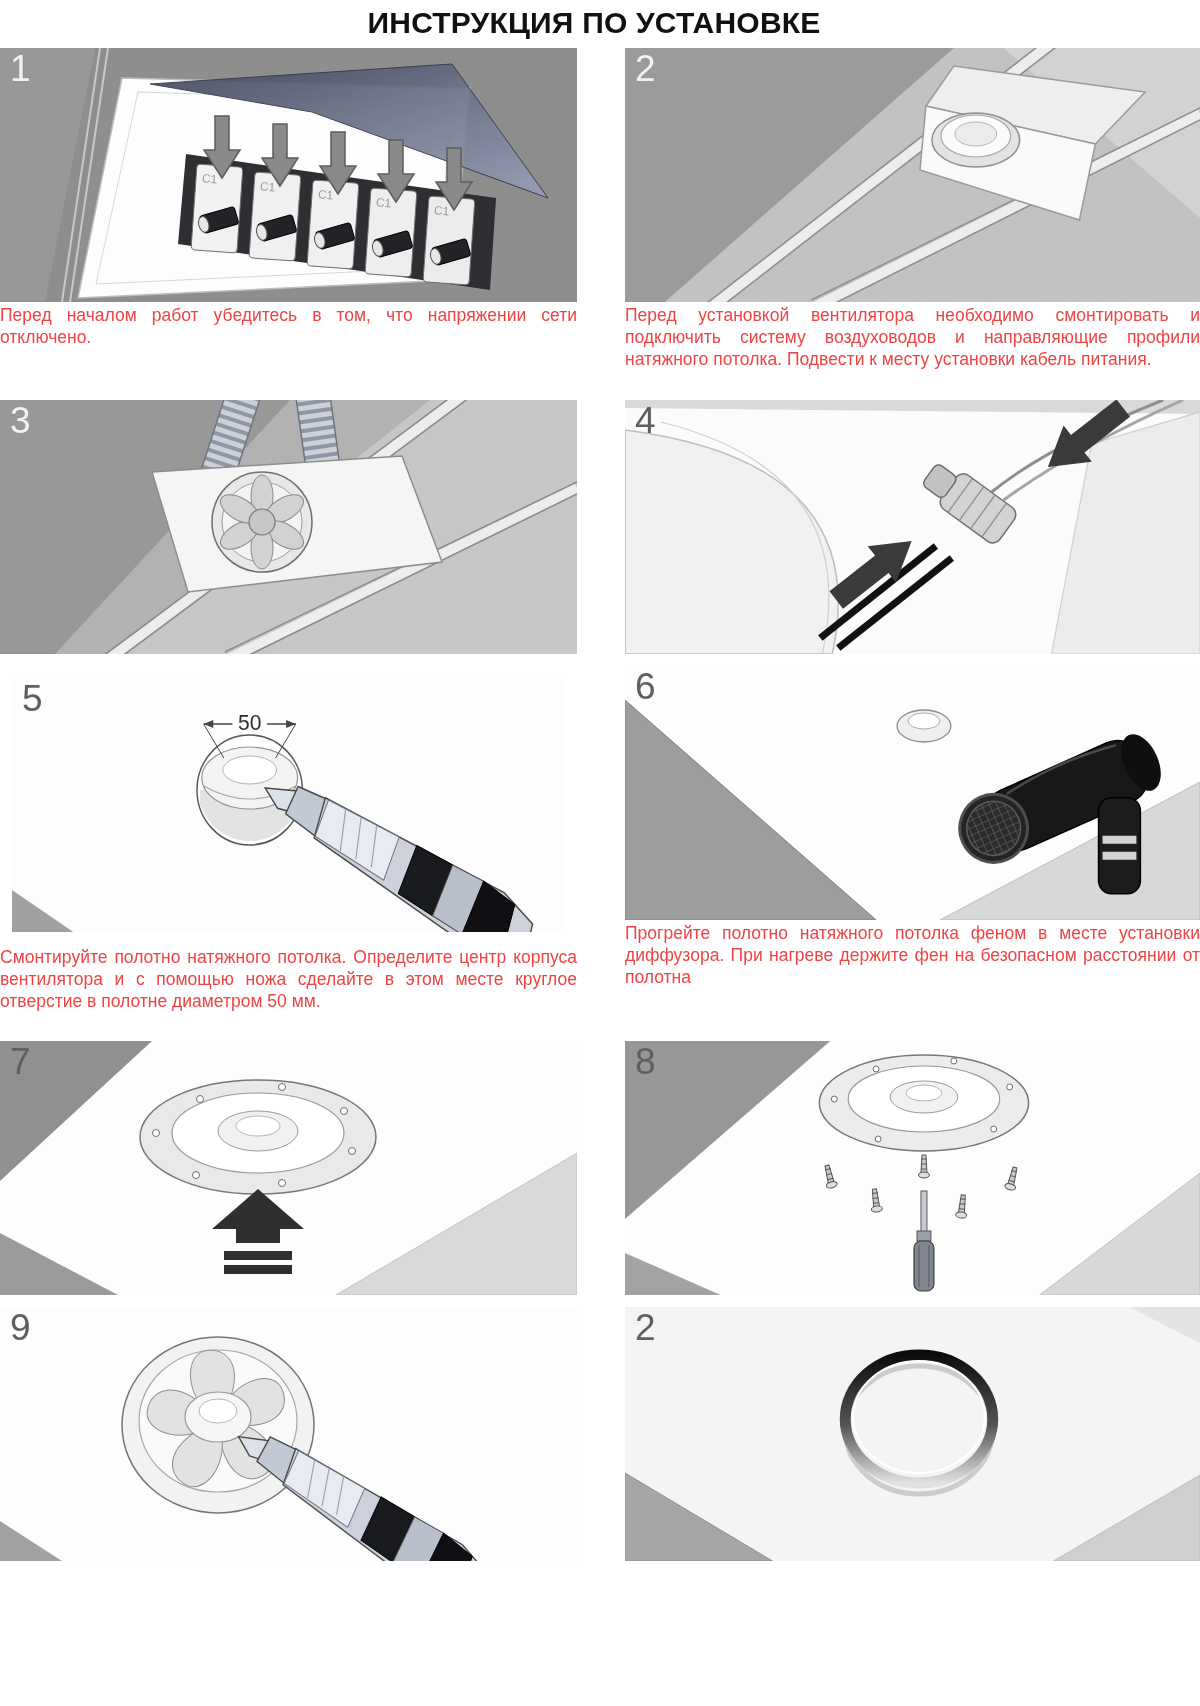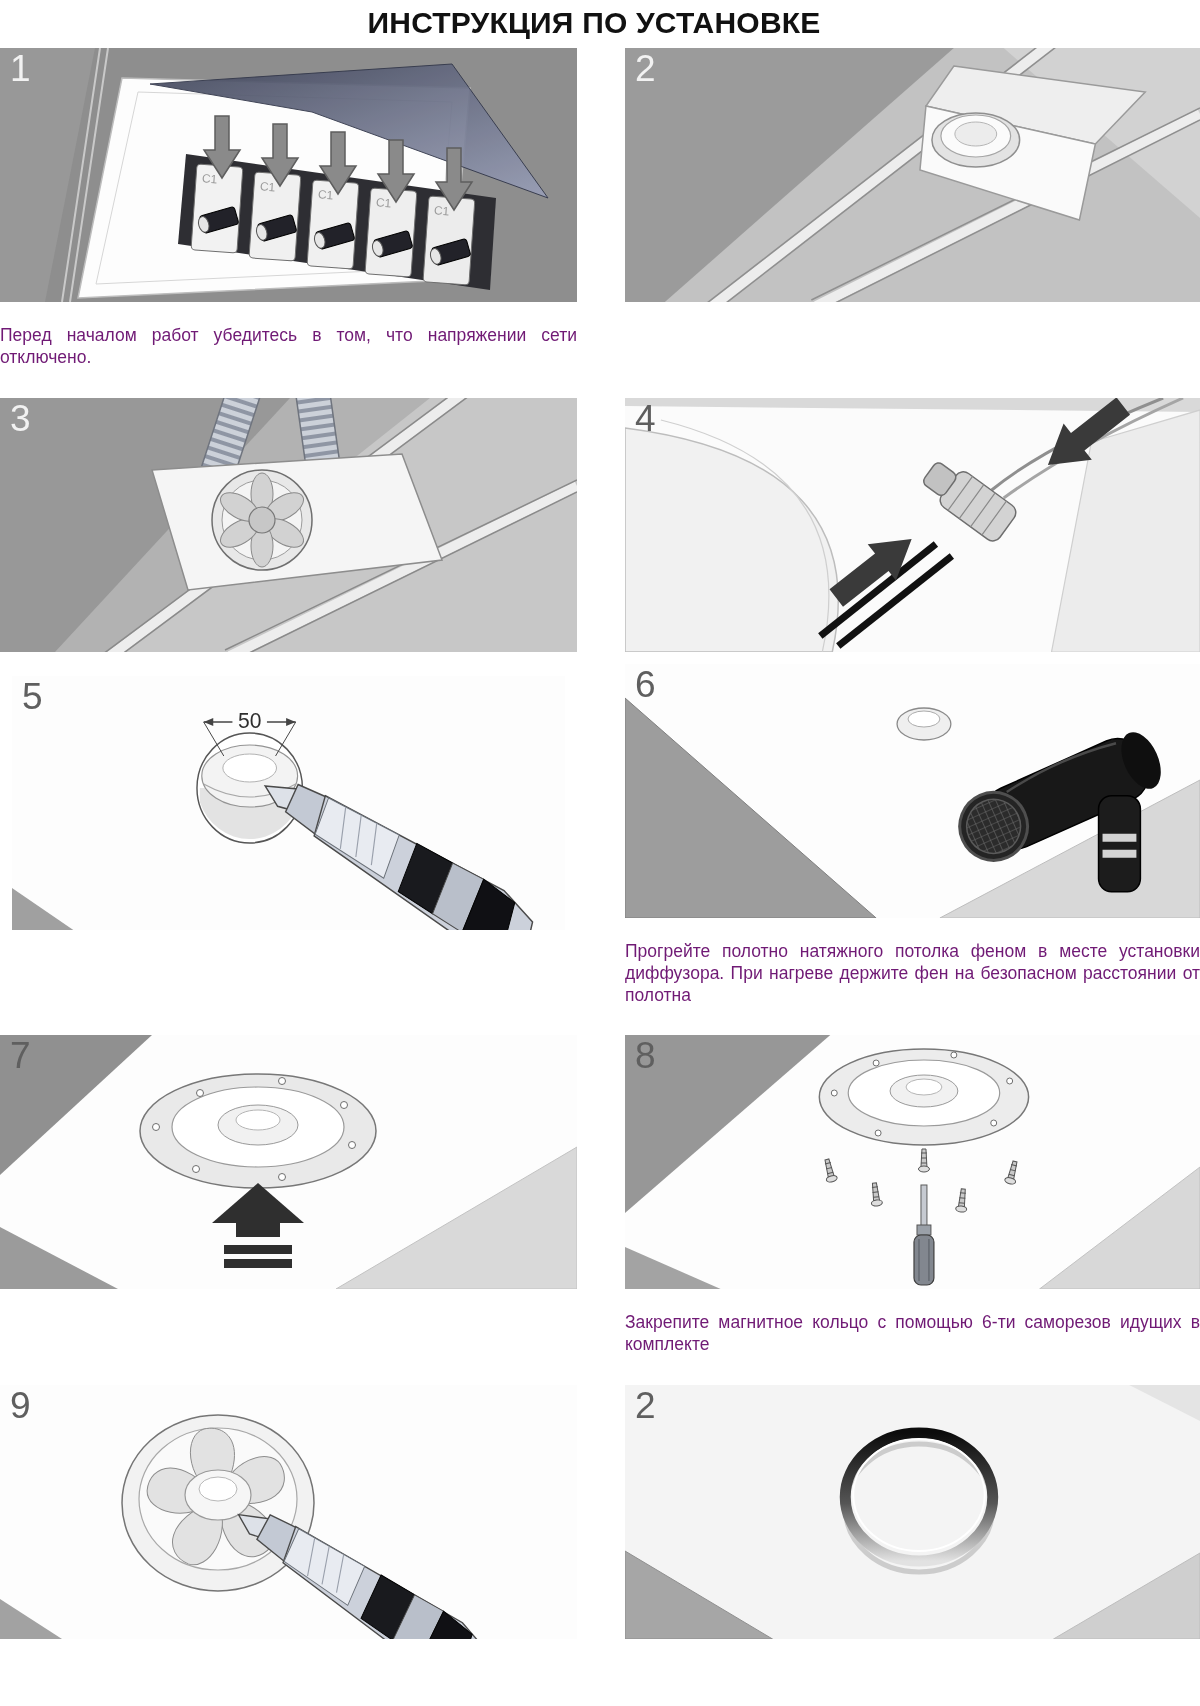--- a/index.html
+++ b/index.html
@@ -14,21 +14,21 @@
   .step{display:flex;flex-direction:column;}
   .panel{position:relative;height:254px;overflow:hidden;background:#fff;}
   .panel svg{display:block;width:100%;height:100%;}
   .step-num{
     position:absolute;top:0;left:10px;font-size:37px;line-height:1.15;font-weight:400;
     user-select:none;
   }
   .step-num.light{color:#f2f2f2;}
   .step-num.dark{color:#5f5f5f;}
   .caption{
-    margin-top:22px;font-size:17.5px;line-height:22px;color:#701a75;
+    margin-top:2px;font-size:17.5px;line-height:22px;color:#ef4444;
     text-align:justify;
   }
   .defs-holder{position:absolute;width:0;height:0;overflow:hidden;}
 </style>
 </head>
 <body>
 
 <svg class="defs-holder" aria-hidden="true">
   <defs>
     <linearGradient id="flapG" x1="0" y1="0" x2="1" y2="1">
@@ -158,20 +158,21 @@
         <g>
           <polygon points="330,18 522,44 472,96 302,58" fill="#eeeeee" stroke="#9a9a9a" stroke-width="1.5"></polygon>
           <polygon points="302,58 472,96 456,172 296,122" fill="#fafafa" stroke="#9a9a9a" stroke-width="1.5"></polygon>
           <ellipse cx="352" cy="92" rx="44" ry="27" fill="#e3e3e3" stroke="#8f8f8f" stroke-width="1.5"></ellipse>
           <ellipse cx="352" cy="88" rx="35" ry="21" fill="#fbfbfb" stroke="#a5a5a5" stroke-width="1.2"></ellipse>
           <ellipse cx="352" cy="86" rx="21" ry="12" fill="#ececec" stroke="#b5b5b5" stroke-width="1"></ellipse>
         </g>
       </svg>
       <span class="step-num light">2</span>
     </figure>
+    <p class="caption">Перед установкой вентилятора необходимо смонтировать и подключить систему воздуховодов и направляющие профили натяжного потолка. Подвести к месту установки кабель питания.</p>
   </section>
 
   <section class="step">
     <figure class="panel" style="margin:0">
       <svg viewBox="0 0 577 254" preserveAspectRatio="none">
         <rect width="577" height="254" fill="#b2b2b2"></rect>
         <polygon points="0,0 290,0 55,254 0,254" fill="#989898"></polygon>
         <polygon points="430,0 577,0 577,254 110,254" fill="#c7c7c7"></polygon>
         <g>
           <line x1="110" y1="258" x2="470" y2="-10" stroke="#ededed" stroke-width="10"></line>
@@ -270,20 +271,21 @@
           <line x1="296" y1="46" x2="275" y2="80" stroke="#444" stroke-width="1"></line>
           <rect x="230" y="32" width="36" height="24" fill="#fdfdfd"></rect>
           <text x="248" y="52" font-size="22" fill="#2e2e2e" text-anchor="middle">50</text>
         </g>
         <g transform="translate(306,130) rotate(33)">
           <use href="#knife"></use>
         </g>
       </svg>
       <span class="step-num dark">5</span>
     </figure>
+    <p class="caption">Смонтируйте полотно натяжного потолка. Определите центр корпуса вентилятора и с помощью ножа сделайте в этом месте круглое отверстие в полотне диаметром 50 мм.</p>
   </section>
 
   <section class="step">
     <figure class="panel" style="margin:0">
       <svg viewBox="0 0 577 254" preserveAspectRatio="none">
         <rect width="577" height="254" fill="#fdfdfd"></rect>
         <polygon points="0,34 252,254 0,254" fill="#9d9d9d" stroke="#7f7f7f" stroke-width="1"></polygon>
         <polygon points="316,254 577,116 577,254" fill="#d8d8d8" stroke="#bdbdbd" stroke-width="1"></polygon>
         <g>
           <ellipse cx="300" cy="60" rx="27" ry="16" fill="#efefef" stroke="#8a8a8a" stroke-width="1.3"></ellipse>
@@ -370,21 +372,20 @@
         </g>
         <g>
           <rect x="297" y="150" width="6" height="42" fill="#c6cad1" stroke="#5a5a5a" stroke-width="1"></rect>
           <rect x="293" y="190" width="14" height="10" fill="#9aa0a8" stroke="#555" stroke-width="1"></rect>
           <rect x="290" y="200" width="20" height="50" rx="7" fill="#82878f" stroke="#3f3f3f" stroke-width="1.2"></rect>
           <path d="M295,204 v42 M305,204 v42" stroke="#5d626a" stroke-width="1.2"></path>
         </g>
       </svg>
       <span class="step-num dark">8</span>
     </figure>
-    <p class="caption">Закрепите магнитное кольцо с помощью 6-ти саморезов идущих в комплекте</p>
   </section>
 
   <section class="step">
     <figure class="panel" style="margin:0">
       <svg viewBox="0 0 577 254" preserveAspectRatio="none">
         <rect width="577" height="254" fill="#fdfdfd"></rect>
         <polygon points="0,214 62,254 0,254" fill="#a2a2a2"></polygon>
         <g>
           <ellipse cx="218" cy="118" rx="96" ry="88" fill="#f2f2f2" stroke="#757575" stroke-width="1.5"></ellipse>
           <ellipse cx="218" cy="114" rx="79" ry="71" fill="#fafafa" stroke="#a8a8a8" stroke-width="1.2"></ellipse>

